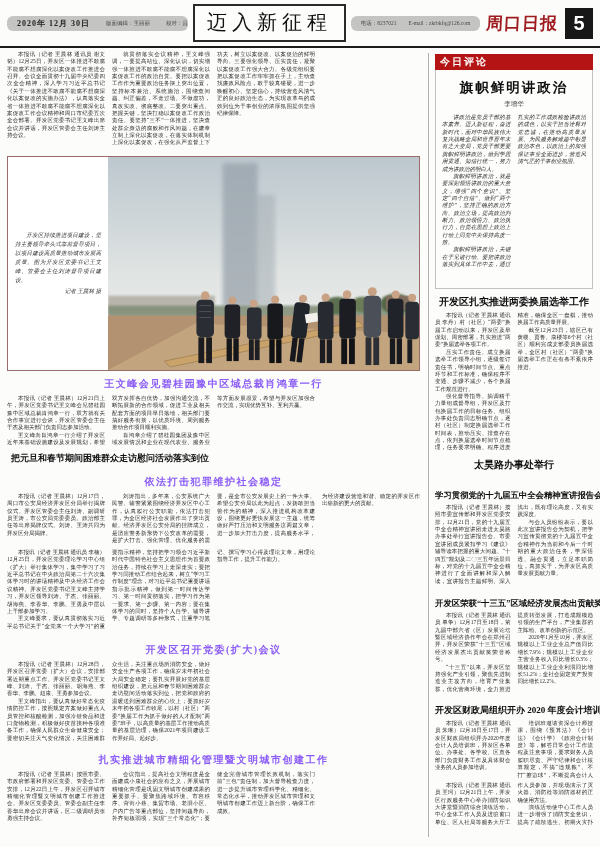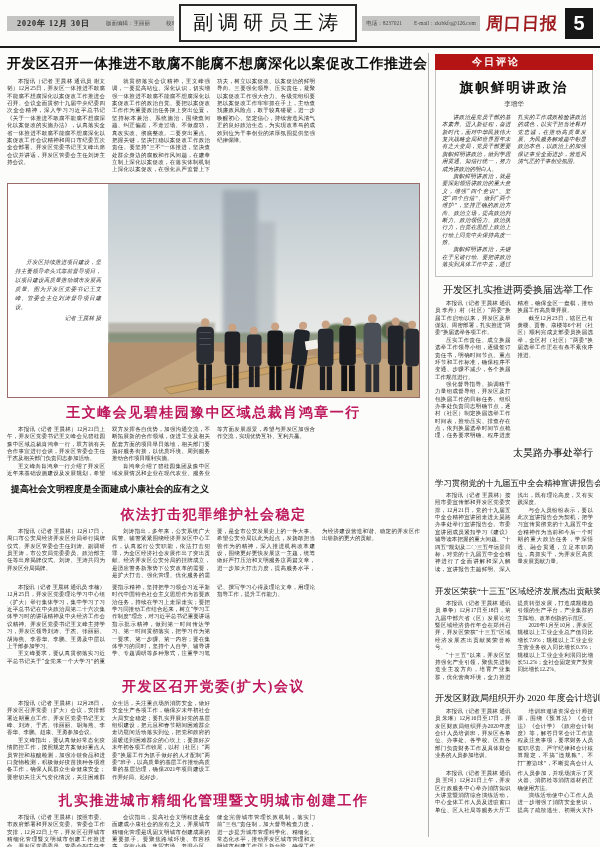--- a/index.html
+++ b/index.html
@@ -4,39 +4,39 @@
 <style>
   * { box-sizing: border-box; -webkit-text-size-adjust: none; }
   html,body { margin:0; padding:0; }
   body {
     width:600px; height:847px; overflow:hidden;
     background:#fcfcfb; color:#1c1c1c;
     font-family:"Liberation Serif","DejaVu Serif",serif;
   }
   
   .header { display:flex; align-items:center; height:48px; padding:0 7px; border-bottom:2.5px solid #1b1b1b; background:#fcfcfb; }
-  .hbar { background:#c4c4c3; height:15px; display:flex; align-items:center; color:#3a3a3a; overflow:hidden; }
+  .hbar { background:#c4c4c3; height:15px; display:flex; align-items:center; color:#3a3a3a; overflow:hidden;border-radius:6px; }
   .hbar-left { flex:1.25; padding:0 10px; gap:16px; }
   .hbar-right { flex:1; justify-content:center; gap:12px; }
   .date-label { font-size:8px; font-weight:bold; color:#222; letter-spacing:1px; white-space:nowrap; }
   .hbar-small { font-size:5.5px; white-space:nowrap; color:#4a4a4a; }
   .section-box { border:2px solid #2a2a2a; background:#fdfdfc; padding:3px 12px 4px; margin:0 5px; white-space:nowrap; }
   .section-box span { font-size:20px; letter-spacing:5px; color:#111; font-weight:500; }
   .paper-logo { font-size:17px; font-weight:bold; color:#9e1b1e; letter-spacing:1px; margin:0 7px 0 6px; white-space:nowrap; transform:skewX(-3deg); }
   .page-badge { width:28px; height:31px; background:#171717; color:#fff; font-size:20px; font-weight:bold; display:flex; align-items:center; justify-content:center; font-family:"Liberation Sans",sans-serif; }
   
   .content { display:flex; padding:3px 7px 0; height:793px; }
   .col-left { width:418px; padding-right:5px; }
   .vdivider { width:1px; background:#b0b0ae; margin:2px 5px 4px 3px; }
   .col-right { flex:1; min-width:0; padding-left:1px; }
   
   .kicker { font-size:9px; font-weight:bold; color:#111; margin:5px 0 1px 4px; white-space:nowrap; }
   .h-main { font-size:14px; font-weight:bold; text-align:center; letter-spacing:0.5px; margin:4px 0 5px; white-space:nowrap; color:#0e0e0e; }
-  .h-sec  { font-size:14px; font-weight:bold; text-align:center; letter-spacing:1.5px; margin:6px 0 4px; white-space:nowrap; color:#be185d; }
-  .rh { font-size:10px; font-weight:normal; text-align:right; margin:6px 0 3px; white-space:nowrap; color:#0e0e0e; }
+  .h-sec  { font-size:10px; font-weight:bold; text-align:center; letter-spacing:1.5px; margin:6px 0 4px; white-space:nowrap; color:#8b5cf6; }
+  .rh { font-size:10px; font-weight:bold; text-align:center; margin:6px 0 3px; white-space:nowrap; color:#0e0e0e; }
   .rh-sm { font-size:8.4px; letter-spacing:0; }
   .rh-md { font-size:9px; }
   .rh2 { margin-bottom:7px; }
   .rh2b { margin-top:18px; }
   
   .body4, .body2 {
     column-gap:7px; column-fill:auto; overflow:hidden;
     font-size:5.5px; line-height:1.34; text-align:justify; color:#2b2b2b;
   }
   .body4 { columns:4; }
@@ -45,22 +45,22 @@
   
   .photo-box { display:flex; border:1px solid #9a6b6b; background:#fff; height:215px; margin:4px 0 2px; overflow:hidden; }
   .photo-caption-wrap { width:100px; padding:6px 7px; display:flex; flex-direction:column; justify-content:center; }
   .photo-caption { font-size:5.6px; line-height:1.6; text-align:justify; font-style:italic; color:#333; }
   .photo-caption p { margin:0; text-indent:2em; }
   .photo-credit { font-size:5.6px; font-style:italic; text-align:right; margin-top:3px; color:#333; }
   .photo-frame { flex:1; position:relative; }
   .photo-frame svg { display:block; width:100%; height:100%; }
   
   .banner { background:#b51414; color:#fff; height:16px; display:flex; align-items:center; padding-left:5px; margin-top:3px; }
-  .banner span { font-size:10px; font-weight:bold; letter-spacing:2px; font-family:Liberation Serif, serif;margin-left:32px; }
-  .commentary { border:1px solid #c2c2c0; border-top:none; padding:5px 6px 4px; background:#fdfdfc; }
+  .banner span { font-size:10px; font-weight:bold; letter-spacing:2px; font-family:Liberation Serif, serif; }
+  .commentary { border:1px solid #c2c2c0; border-top:none; padding:5px 6px 16px; background:#fdfdfc; }
   .c-title { font-size:13.5px; font-weight:bold; text-align:center; letter-spacing:2px; margin:4px 0 3px; color:#0e0e0e; }
   .c-author { font-size:6.5px; text-align:center; margin:0 0 5px; color:#333; }
   .c-body { height:158px; font-style:italic; }
   
   .hA1 { height:101px; }
   .hA2 { height:52px; }
   .hA3 { height:56px; }
   .hA4 { height:88px; }
   .hA5 { height:86px; }
   .hA6 { height:58px; }
@@ -73,35 +73,34 @@
 </head>
 <body>
 
 <div class="header">
   <div class="hbar hbar-left">
     <span class="date-label">2020年 12月 30日</span>
     <span class="hbar-small">版面编辑：王丽丽</span>
     <span class="hbar-small">校对：吕霞</span>
   </div>
   <div class="section-box">
-    <span>副调研员王涛</span>
+    <span>迈入新征程</span>
   </div>
   <div class="hbar hbar-right">
     <span class="hbar-small">电话：8237021</span>
     <span class="hbar-small">E-mail：zkrbkfq@126.com</span>
   </div>
   <div class="paper-logo">周口日报</div>
   <div class="page-badge">5</div>
 </div>
 
 <div class="content">
 
   <div class="col-left">
 
-    <div class="h-main">开发区召开一体推进不敢腐不能腐不想腐深化以案促改工作推进会</div>
     <div class="body4 hA1">
         <p>本报讯（记者 王晨林 通讯员 谢文韬）12月25日，开发区一体推进不敢腐不能腐不想腐深化以案促改工作推进会召开。会议全面贯彻十九届中央纪委四次全会精神，深入学习习近平总书记《关于一体推进不敢腐不能腐不想腐深化以案促改的实施办法》，认真落实全省一体推进不敢腐不能腐不想腐深化以案促改工作会议精神和周口市纪委五次全会部署。开发区党委书记王文峰出席会议并讲话，开发区管委会主任刘涛主持会议。</p>
         <p>就贯彻落实会议精神，王文峰强调，一要提高站位、深化认识，切实增强一体推进不敢腐不能腐不想腐深化以案促改工作的政治自觉。要把以案促改工作作为重要政治任务摆上突出位置，坚持标本兼治、系统施治，围绕查问题、纠正偏差，不走过场、不做虚功，真改实改、彻底整改。二要突出重点、把握关键，坚决扛稳以案促改工作政治责任。要坚持“三不”一体推进，坚决查处群众身边的腐败和作风问题，在建章立制上深化以案促改，在落实体制机制上深化以案促改，在强化从严监督上下功夫，树立以案促改、以案促治的鲜明导向。三要强化领导、压实责任，凝聚以案促改工作强大合力。各级党组织要把以案促改工作牢牢抓在手上，主动查找廉政风险点，敢于较真碰硬，进一步唤醒初心、坚定信心，持续营造风清气正的良好政治生态，为实现改革득的成效到位为干事创业的浓厚氛围提供坚强纪律保障。</p>
       </div>
 
     <div class="photo-box">
       <div class="photo-caption-wrap">
         <div class="photo-caption">
             <p>开发区持续推进项目建设，坚持主要领导牵头式靠前督导项目，以项目建设高质量推动城市发展高质量。图为开发区党委书记王文峰、管委会主任刘涛督导项目建设。</p>
           </div>
@@ -202,21 +201,21 @@
       </div>
     </div>
 
     <div class="h-sec">王文峰会见碧桂园豫中区域总裁肖鸿章一行</div>
     <div class="body4 hA2">
         <p>本报讯（记者 王晨林）12月21日上午，开发区党委书记王文峰会见碧桂园豫中区域总裁肖鸿章一行，双方就有关合作事宜进行会谈，开发区管委会主任于杰及相关部门负责同志参加活动。</p>
         <p>王文峰向肖鸿章一行介绍了开发区近年来基础设施建设及发展规划，希望双方发挥各自优势，加强沟通交流，不断拓展新的合作领域，促进工业及相关配套方面的项目早日落地，相关部门要搞好服务衔接，以优质环境、周到服务推动合作项目顺利实施。</p>
         <p>肖鸿章介绍了碧桂园集团及豫中区域发展情况和企业在现代农业、服务业等方面发展愿景，希望与开发区加强合作交流，实现优势互补、互利共赢。</p>
       </div>
 
-    <div class="kicker">提高社会文明程度是全面建成小康社会的应有之义</div>
+    <div class="kicker">把元旦和春节期间困难群众走访慰问活动落实到位</div>
     <div class="h-sec" style="margin-top:10px">依法打击犯罪维护社会稳定</div>
     <div class="body4 hA3">
         <p>本报讯（记者 王晨林）12月17日，周口市公安局经济开发区分局举行揭牌仪式。开发区管委会主任刘涛、副调研员王涛，市公安局党委委员、政治部主任等出席揭牌仪式。刘涛、王涛共同为开发区分局揭牌。</p>
         <p>刘涛指出，多年来，公安系统广大民警、辅警紧紧围绕经济开发区中心工作，认真履行公安职能，依法打击犯罪，为全区经济社会发展作出了突出贡献。经济开发区公安分局的挂牌成立，是适应警务新形势下公安改革的需要，是扩大打击、强化管理、优化服务的需要，是全市公安发展史上的一件大事。希望公安分局以此为起点，发扬敢担当善作为的精神，深入推进机构改革建设，围绕更好更快发展这一主题，统筹做好严打压治和文明服务这两篇文章，进一步加大打击力度，提高服务水平，为经济建设营造和谐、稳定的开发区作出崭新的更大的贡献。</p>
       </div>
 
     <div class="body4 hA4">
         <p>本报讯（记者 王晨林 通讯员 李楠）12月25日，开发区党委理论学习中心组（扩大）举行集体学习，集中学习了习近平总书记在中央政治局第二十六次集体学习时的讲话精神及中央经济工作会议精神。开发区党委书记王文峰主持学习，开发区领导刘涛、于杰、张丽丽、胡海燕、李香华、李鹏、王勇及中层以上干部参加学习。</p>
         <p>王文峰要求，要认真贯彻落实习近平总书记关于“全党来一个大学习”的重要指示精神，坚持把学习领会习近平新时代中国特色社会主义思想作为首要政治任务，持续在学习上走深走实；要把学习同推动工作结合起来，树立“学习工作制度”理念，对习近平总书记重要讲话指示批示精神，做到第一时间传达学习、第一时间贯彻落实，把学习作为第一要求、第一步骤、第一内容；要在集体学习的同时，坚持个人自学、辅导讲学、专题调研等多种形式，注重学习笔记、撰写学习心得及理论文章，用理论指导工作，提升工作能力。</p>
       </div>

